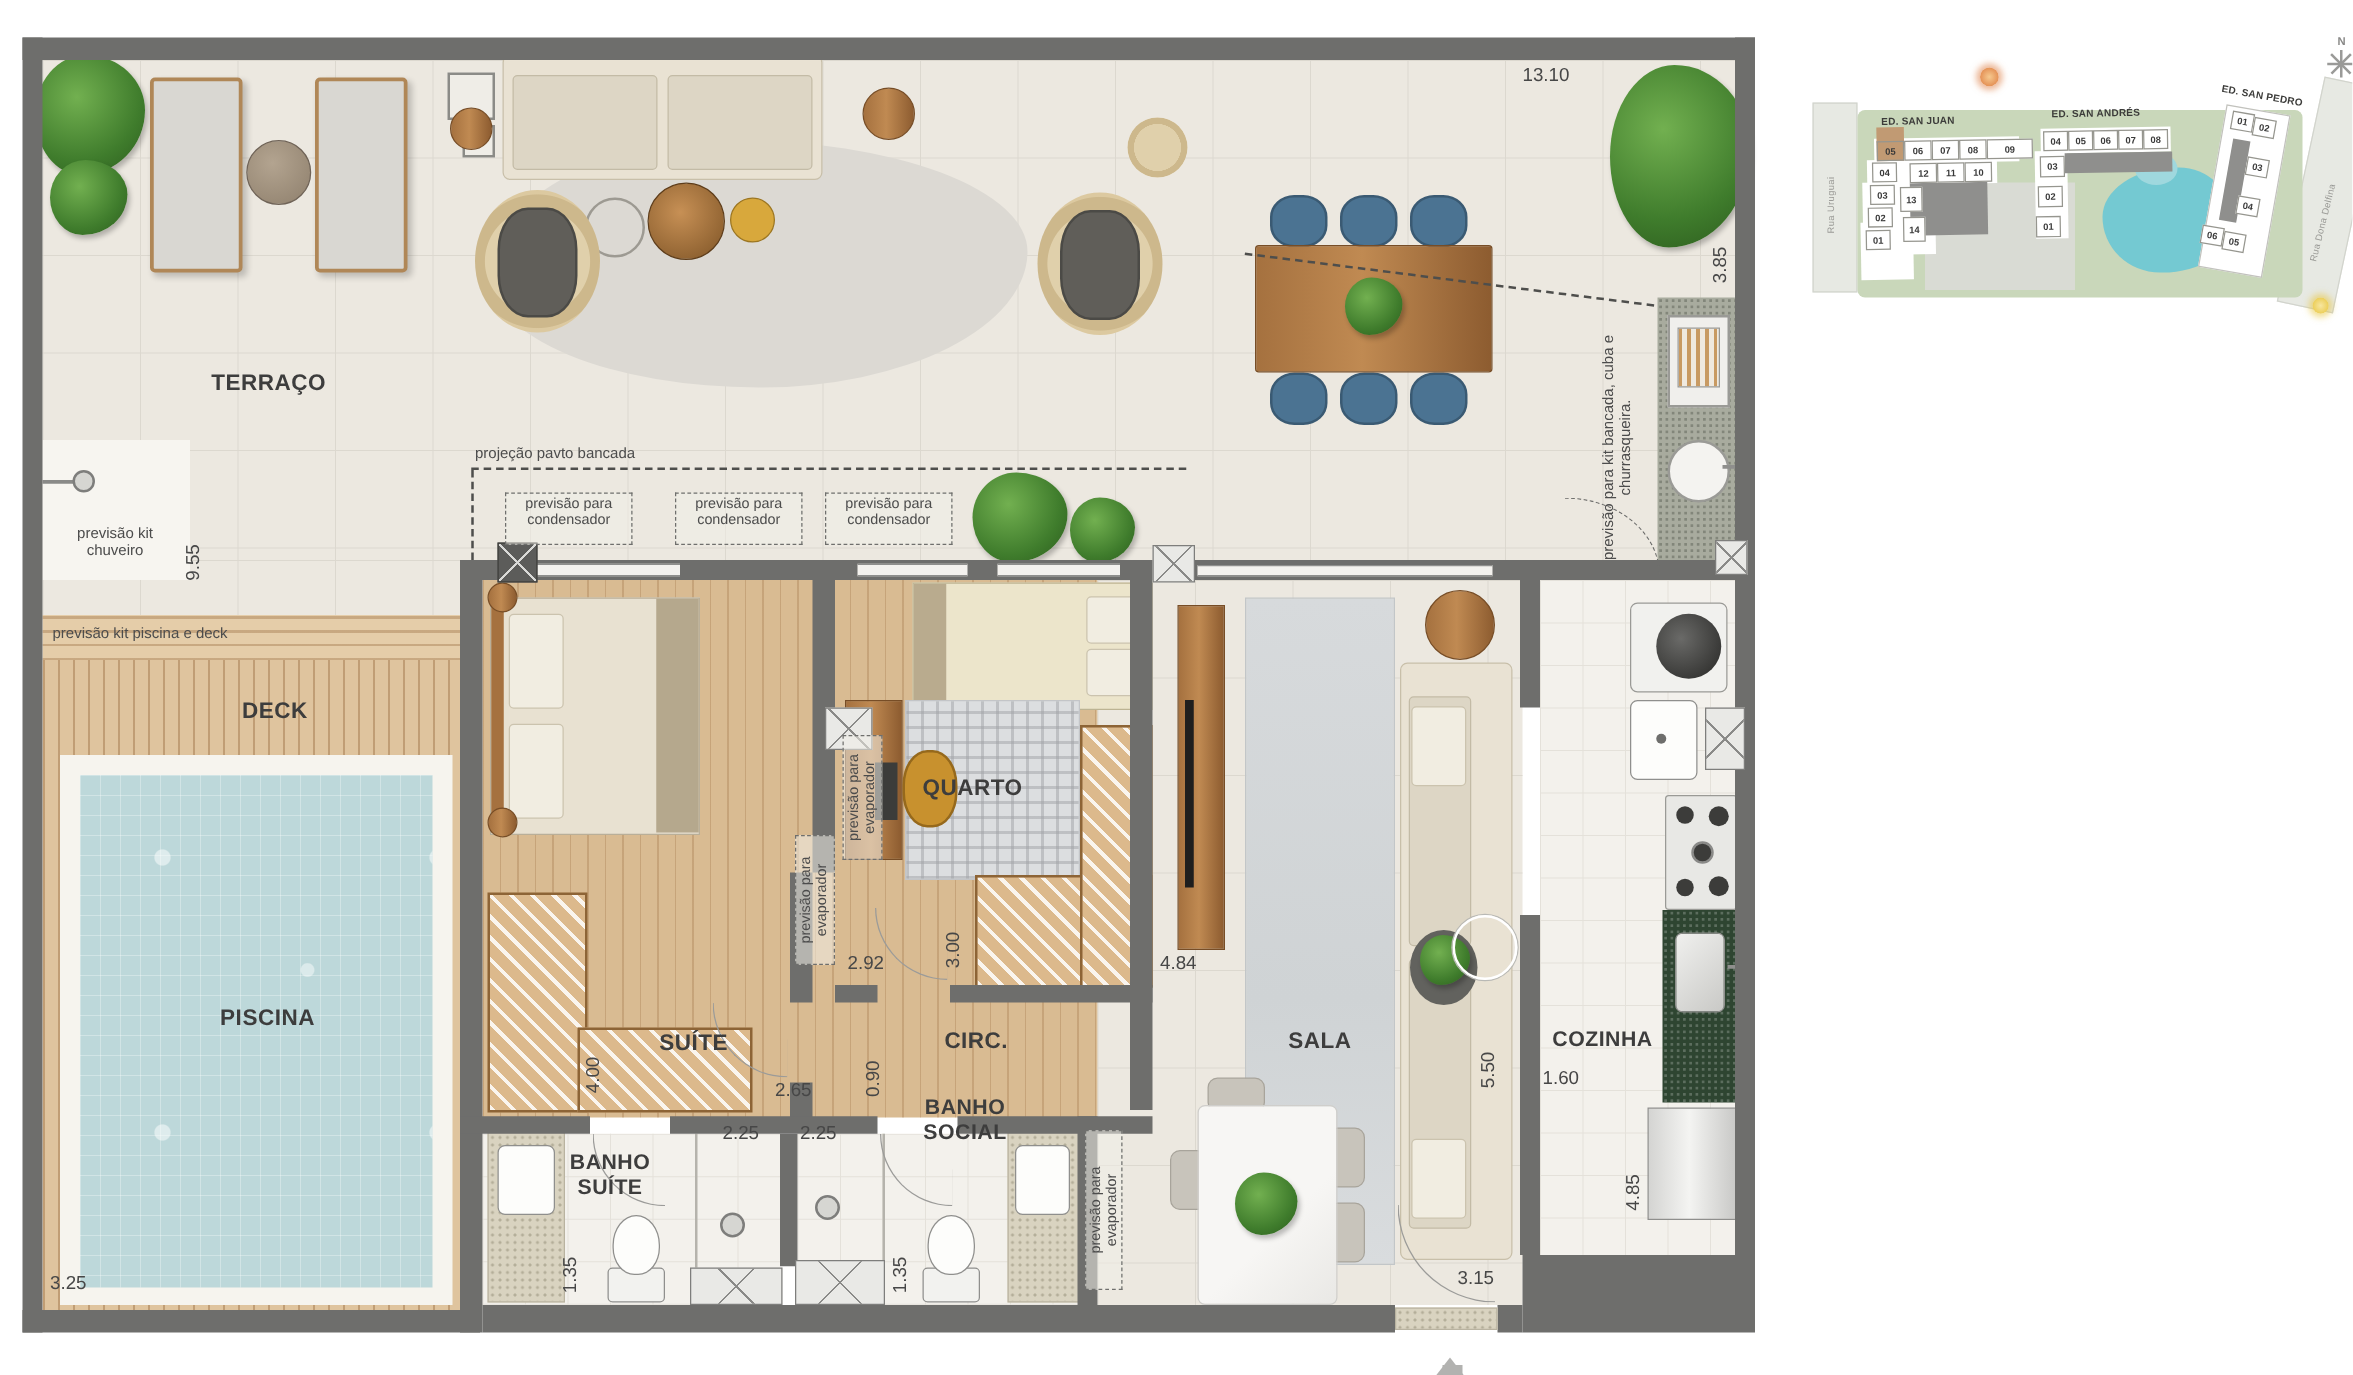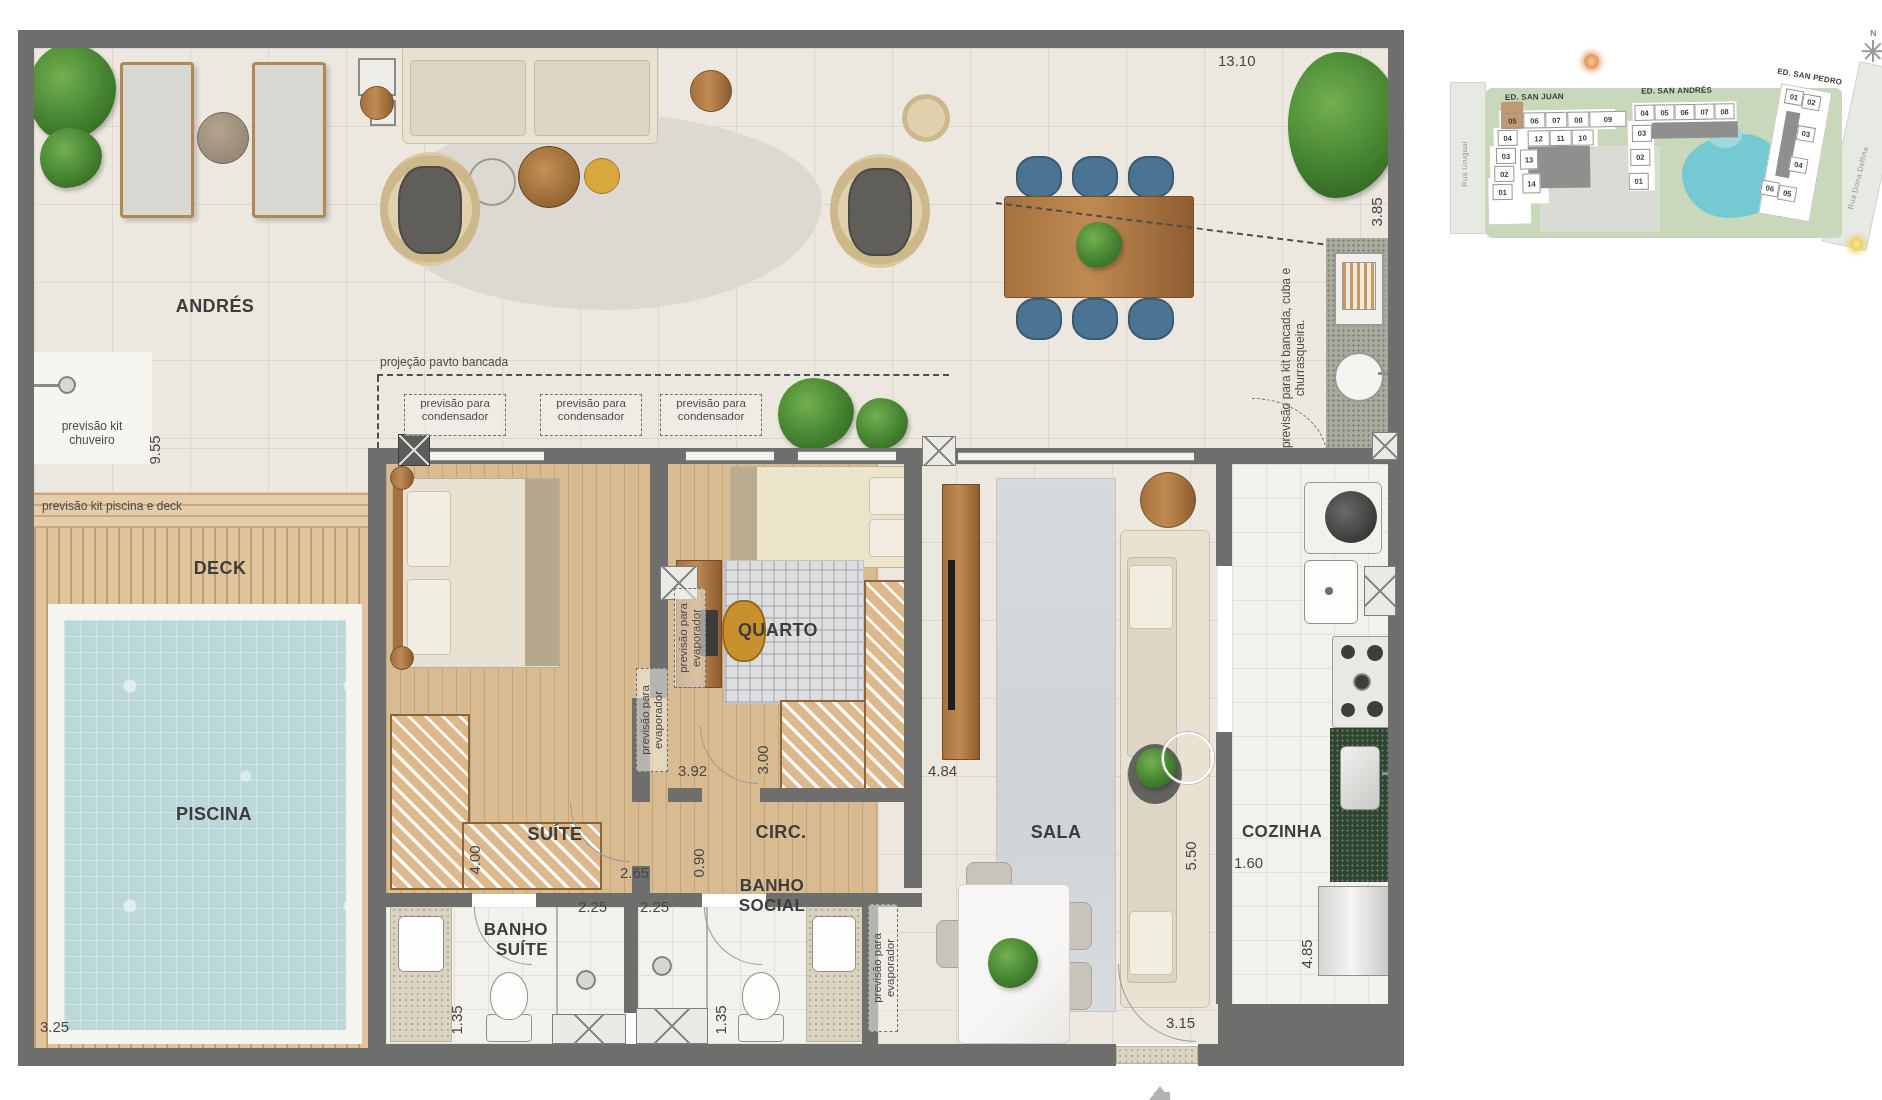--- a/index.html
+++ b/index.html
@@ -249,48 +249,48 @@
   <div class="a arc" style="left:1118px;top:964px;width:78px;height:78px;"></div>
   <div class="a granb" style="left:1116px;top:1046px;width:82px;height:18px;"></div>
   <div class="a" style="left:1146px;top:1086px;width:0;height:0;border-left:14px solid transparent;border-right:14px solid transparent;border-bottom:18px solid #b2b2b0;"></div>
   <div class="a" style="left:1154px;top:1092px;width:16px;height:10px;background:#b2b2b0;"></div>
 
   <div class="a dashL" style="left:377px;top:376px;width:0;height:72px;"></div>
   <div class="a dashT" style="left:377px;top:374px;width:572px;height:0;"></div>
   <div class="a dashT" style="left:996px;top:202px;width:330px;height:0;transform:rotate(7.2deg);transform-origin:0 0;"></div>
   <div class="a" style="left:1252px;top:398px;width:76px;height:62px;border-right:1.8px dashed #6f6f6d;border-top:1.8px dashed #6f6f6d;border-radius:0 100% 0 0;"></div>
 
-  <div class="a rl" style="left:160px;top:296px;width:110px;">ANDRÉS</div>
+  <div class="a rl" style="left:160px;top:296px;width:110px;">TERRAÇO</div>
   <div class="a rl" style="left:170px;top:558px;width:100px;">DECK</div>
   <div class="a rl" style="left:154px;top:804px;width:120px;">PISCINA</div>
   <div class="a rl" style="left:500px;top:824px;width:110px;">SUÍTE</div>
   <div class="a rl" style="left:718px;top:620px;width:120px;">QUARTO</div>
   <div class="a rl" style="left:731px;top:822px;width:100px;">CIRC.</div>
   <div class="a rl" style="left:1006px;top:822px;width:100px;">SALA</div>
   <div class="a rl" style="left:1222px;top:822px;width:120px;font-size:17px;">COZINHA</div>
-  <div class="a rl" style="left:428px;top:920px;width:120px;font-size:17px;line-height:1.2;text-align:right;">BANHO SUÍTE</div>
+  <div class="a rl" style="left:428px;top:920px;width:120px;font-size:17px;line-height:1.2;">BANHO SUÍTE</div>
   <div class="a rl" style="left:712px;top:876px;width:120px;font-size:17px;line-height:1.2;">BANHO SOCIAL</div>
 
   <div class="a note" style="left:44px;top:420px;width:96px;text-align:center;font-size:12px;">previsão kit chuveiro</div>
   <div class="a note" style="left:42px;top:500px;width:260px;font-size:12px;">previsão kit piscina e deck</div>
   <div class="a note" style="left:380px;top:356px;width:200px;font-size:12px;">projeção pavto bancada</div>
   <div class="a note nd" style="left:404px;top:394px;width:102px;height:42px;">previsão para condensador</div>
   <div class="a note nd" style="left:540px;top:394px;width:102px;height:42px;">previsão para condensador</div>
   <div class="a note nd" style="left:660px;top:394px;width:102px;height:42px;">previsão para condensador</div>
   <div class="a note nd vr" style="left:636px;top:772px;width:104px;height:32px;">previsão para evaporador</div>
   <div class="a note nd vr" style="left:674px;top:688px;width:100px;height:32px;">previsão para evaporador</div>
   <div class="a note nd vr" style="left:868px;top:1032px;width:128px;height:30px;">previsão para evaporador</div>
   <div class="a note vr" style="left:1280px;top:468px;width:220px;height:36px;font-size:12px;">previsão para kit bancada, cuba e churrasqueira.</div>
 
   <div class="a dim" style="left:1218px;top:52px;">13.10</div>
   <div class="a dim vr" style="left:1368px;top:242px;width:60px;">3.85</div>
   <div class="a dim vr" style="left:146px;top:480px;width:60px;">9.55</div>
   <div class="a dim" style="left:40px;top:1018px;">3.25</div>
   <div class="a dim vr" style="left:466px;top:890px;width:60px;">4.00</div>
-  <div class="a dim" style="left:678px;top:762px;">3.92</div>
+  <div class="a dim" style="left:678px;top:762px;">2.92</div>
   <div class="a dim vr" style="left:754px;top:788px;width:56px;">3.00</div>
   <div class="a dim" style="left:928px;top:762px;">4.84</div>
   <div class="a dim" style="left:620px;top:864px;">2.65</div>
   <div class="a dim vr" style="left:690px;top:888px;width:50px;">0.90</div>
   <div class="a dim" style="left:578px;top:898px;">2.25</div>
   <div class="a dim" style="left:640px;top:898px;">2.25</div>
   <div class="a dim vr" style="left:448px;top:1042px;width:44px;">1.35</div>
   <div class="a dim vr" style="left:712px;top:1042px;width:44px;">1.35</div>
   <div class="a dim vr" style="left:1182px;top:886px;width:60px;">5.50</div>
   <div class="a dim" style="left:1234px;top:854px;">1.60</div>

